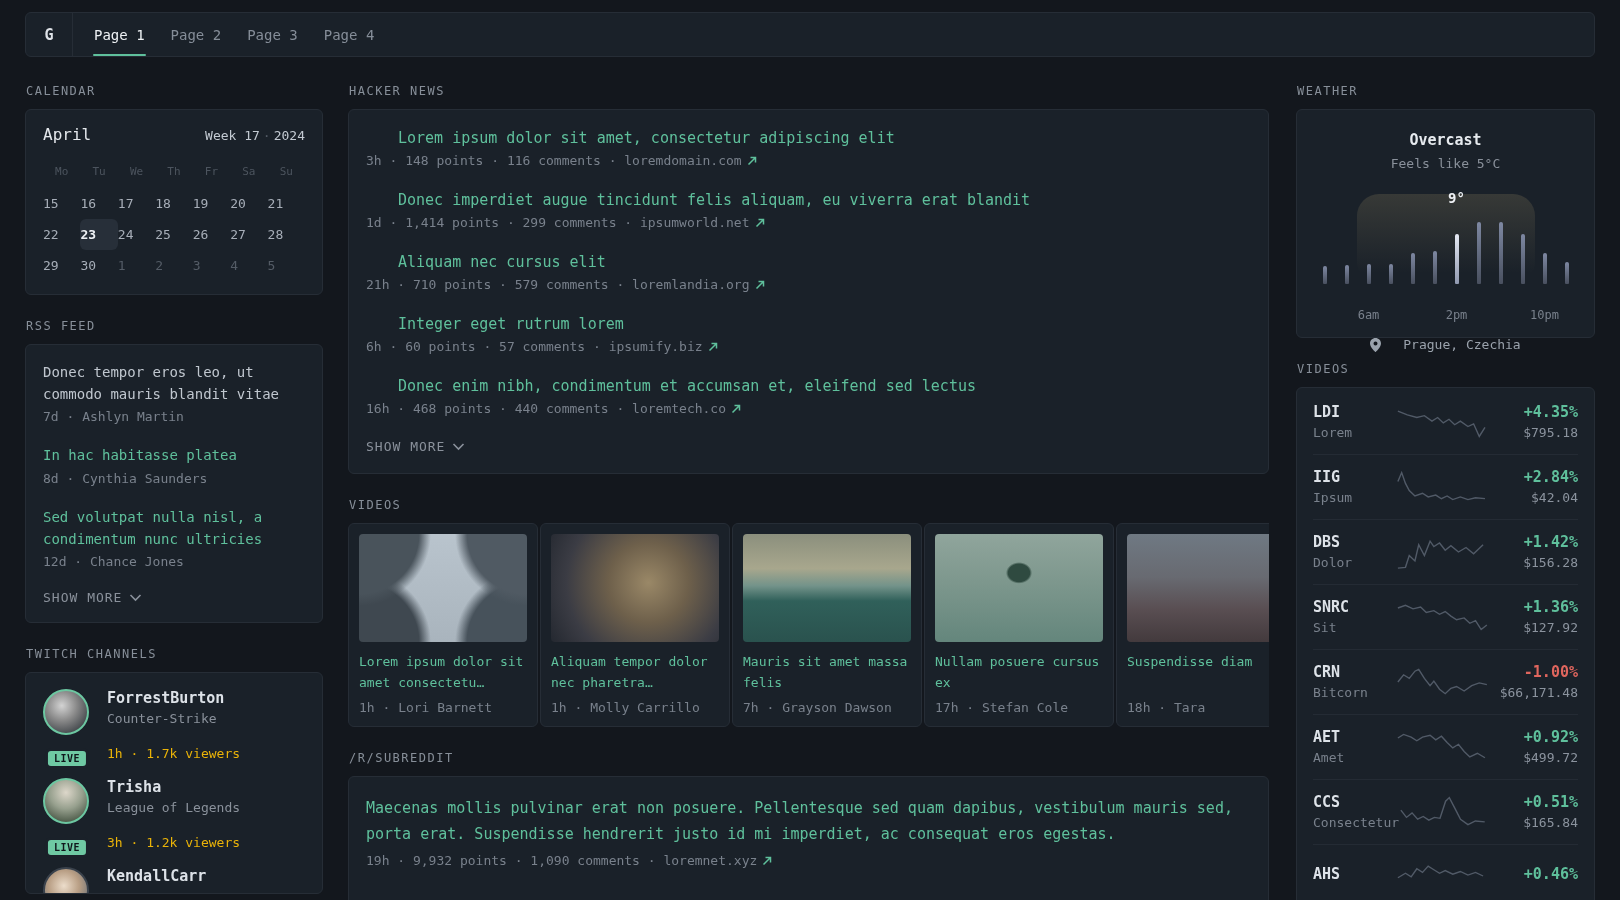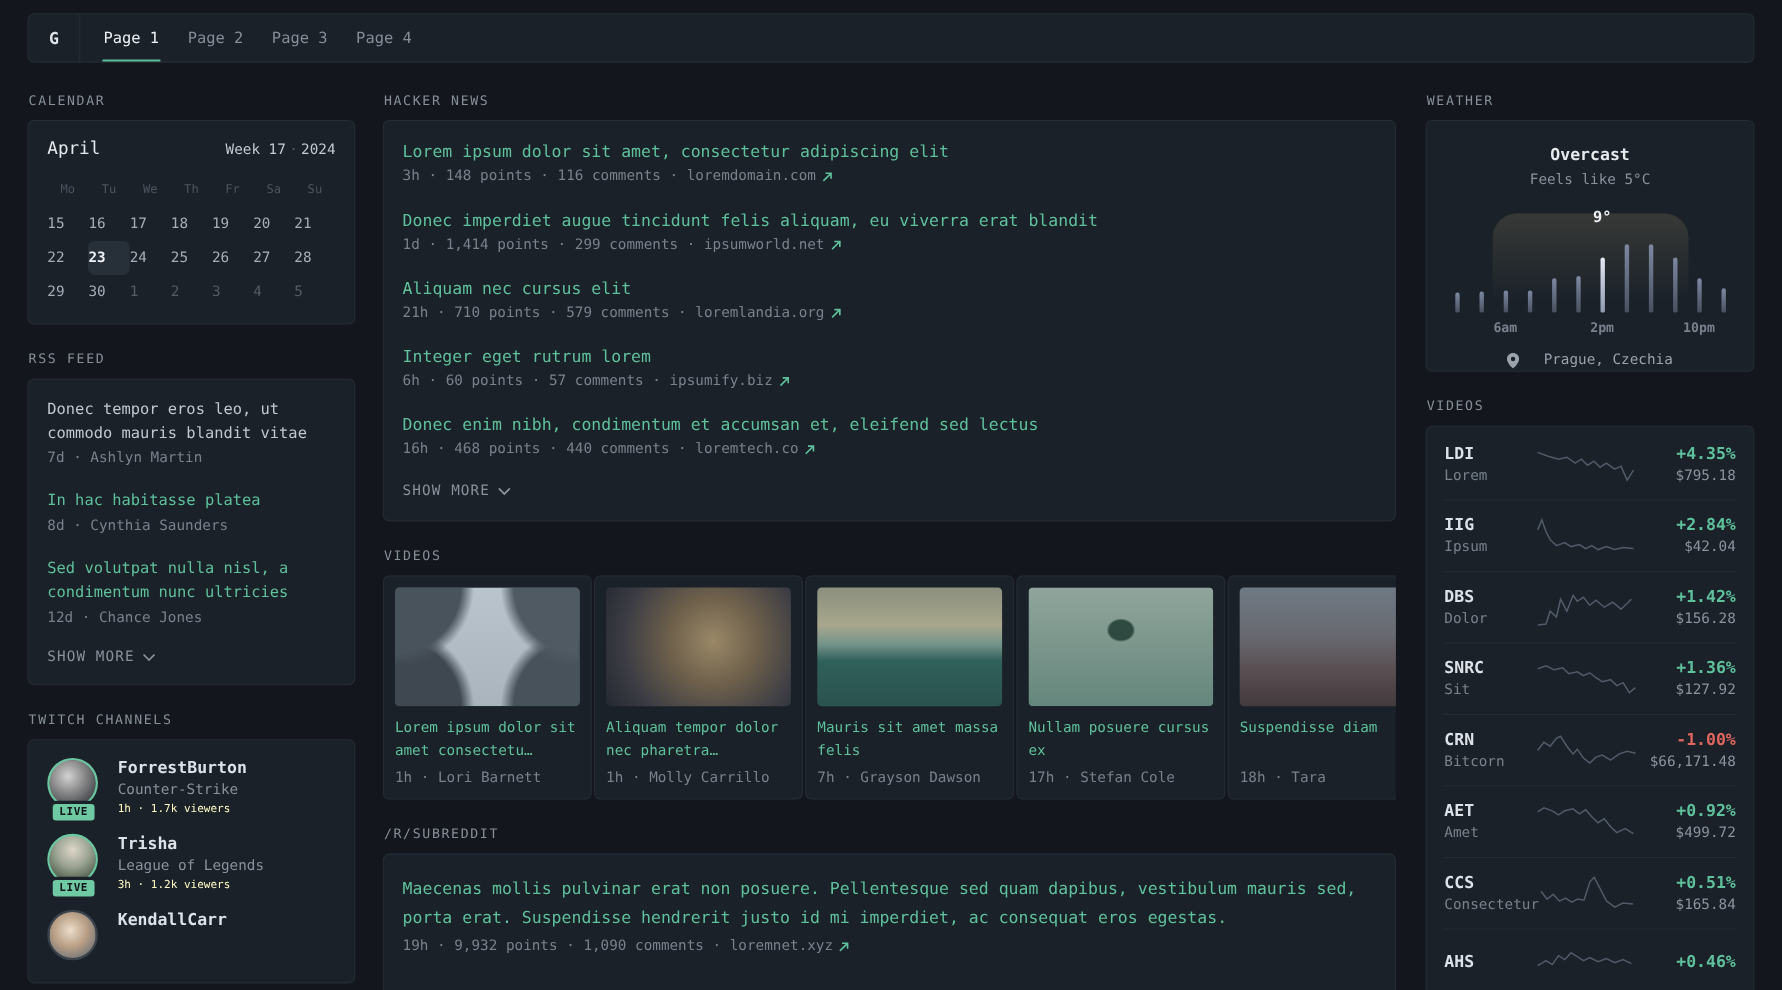--- a/index.html
+++ b/index.html
@@ -61,26 +61,26 @@
   .tw-avatar { width:46px; height:46px; border-radius:50%; border:2px solid #6cc7a1; }
   .tw-avatar.off { border-color:#3a424c; }
   .av1 { background:radial-gradient(circle at 40% 35%, #d3d3d3, #8a8a8a 40%, #383d42 85%); }
   .av2 { background:radial-gradient(circle at 50% 30%, #ddd7ca, #97a08e 45%, #42503f 88%); }
   .av3 { background:radial-gradient(circle at 45% 40%, #ecddcb, #b89e84 45%, #666d76 88%); }
   .live-badge { position:absolute; left:50%; transform:translateX(-50%); bottom:-8px;
       background:#6fc9a3; color:#10161b; font-size:10px; font-weight:bold;
       letter-spacing:.5px; padding:2px 6px; border-radius:6px; border:3px solid #1a2129; }
   .tw-name { font-size:15px; font-weight:bold; color:#dde2e8; }
   .tw-game { font-size:13px; color:#8a919b; margin-top:4px; }
-  .tw-meta { font-size:10px; color:#fef9c3; margin-top:4px; }
+  .tw-meta { font-size:13px; color:#eab308; margin-top:20px; }
 
   
   .hn { padding:19px 17px; }
   .hn-item { margin-bottom:23px; }
-  .hn-title { font-size:15px; color:#5fc09c; cursor:pointer; }
+  .hn-title { font-size:15px; color:#5fc09c; cursor:pointer;margin-left:32px; }
   .hn-meta { font-size:13px; color:#79818c; margin-top:6px; display:flex; align-items:center; gap:5px; }
   .ext { stroke:#5fc09c; stroke-width:1.5; fill:none; }
   .sub { padding:19px 17px; height:140px; }
   .sub-title { font-size:15px; line-height:1.7; color:#5fc09c; cursor:pointer; }
 
   
   .vids { display:flex; gap:2px; overflow:hidden; }
   .vid-card { width:190px; flex-shrink:0; padding:10px; height:204px; cursor:pointer; }
   .thumb { height:108px; border-radius:4px; }
   .th1 { background:
@@ -104,21 +104,21 @@
   .w-chart { position:relative; width:246px; height:92px; margin:21px auto 0; }
   .w-day { position:absolute; left:34px; width:178px; bottom:0; height:90px; border-radius:22px;
            background:linear-gradient(180deg, rgba(199,177,122,0.17), rgba(199,177,122,0) 88%); }
   .w-bars { position:absolute; left:0; bottom:0; width:246px; height:64px;
             display:flex; align-items:flex-end; gap:18px; }
   .wbar { width:4px; border-radius:2px 2px 1px 1px;
           background:linear-gradient(180deg,#7e88a2,#49505f); }
   .wbar.current { background:linear-gradient(180deg,#e6eaf4,#9099b0); }
   .w-temp { position:absolute; top:-2px; transform:translateX(-50%); font-size:14px;
             font-weight:bold; color:#eef1f5; }
-  .w-axis { position:relative; width:246px; margin:7px auto 0; height:14px;font-weight:bold; }
+  .w-axis { position:relative; width:246px; margin:24px auto 0; height:14px; }
   .w-axis span { position:absolute; transform:translateX(-50%); font-size:12px; color:#79818c; }
   .ax0 { left:46px; } .ax1 { left:134px; } .ax2 { left:222px; }
   .w-loc { margin-top:15px; font-size:13px; color:#9aa2ac; display:flex;
            align-items:center; justify-content:center; gap:22px; }
   .pin { fill:#9aa2ac; }
 
   
   .stocks { padding:2px 16px; }
   .stock-row { display:flex; align-items:center; justify-content:space-between;
                padding:13px 0 14px; border-top:1px solid #242b34; cursor:pointer; }

